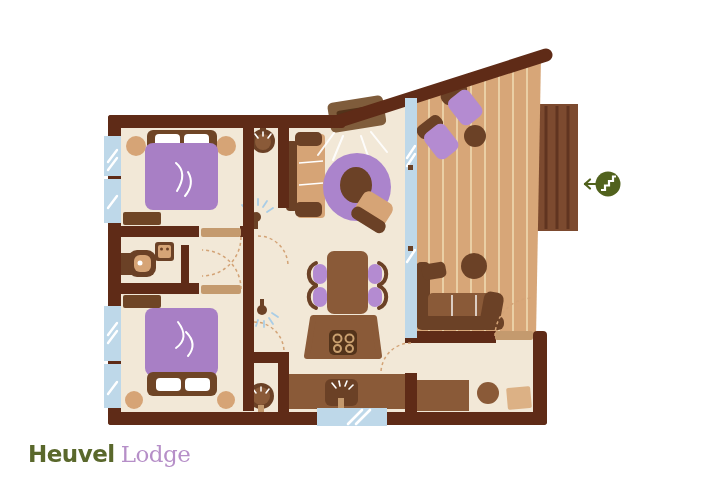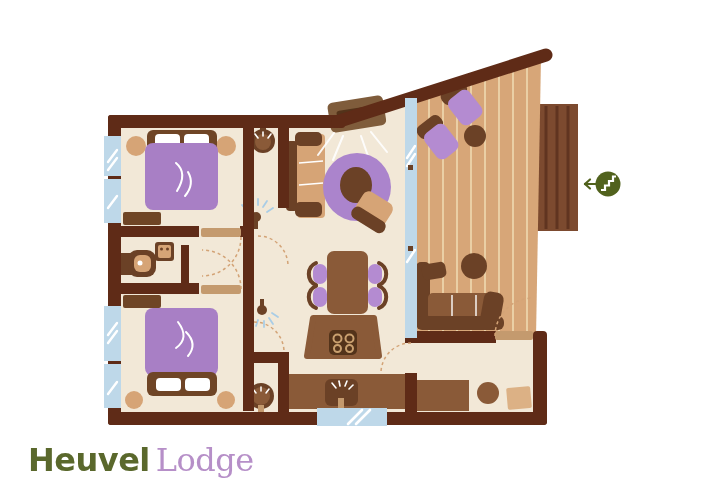--- a/index.html
+++ b/index.html
@@ -12,21 +12,21 @@
     --light-ray:#a9cde6; --white:#ffffff;
   }
   html,body{margin:0;padding:0;}
   body{
     width:707px;height:500px;position:relative;background:#ffffff;overflow:hidden;
     font-family:"Liberation Sans", sans-serif;
   }
   .plan-wrap{position:absolute;top:0;left:0;width:707px;height:500px;}
   .logo{
     position:absolute;left:28px;top:441px;white-space:nowrap;
-    font-size:32px;letter-spacing:-0.5px;
+    font-size:23px;letter-spacing:-0.5px;
   }
   .logo .brand{
     font-family:"DejaVu Sans", sans-serif;font-weight:800;color:var(--logo-green);
   }
   .logo .type{
     font-family:"DejaVu Serif", serif;font-weight:400;color:var(--logo-purple);margin-left:6px;
   }
   svg *{vector-effect:none;}
 </style>
 </head>

